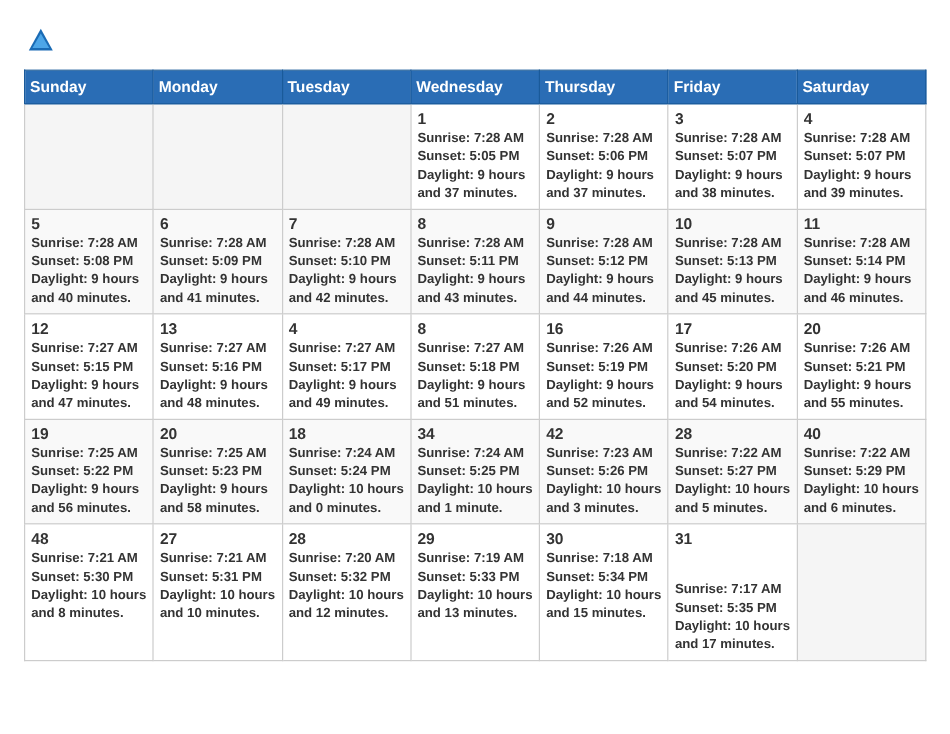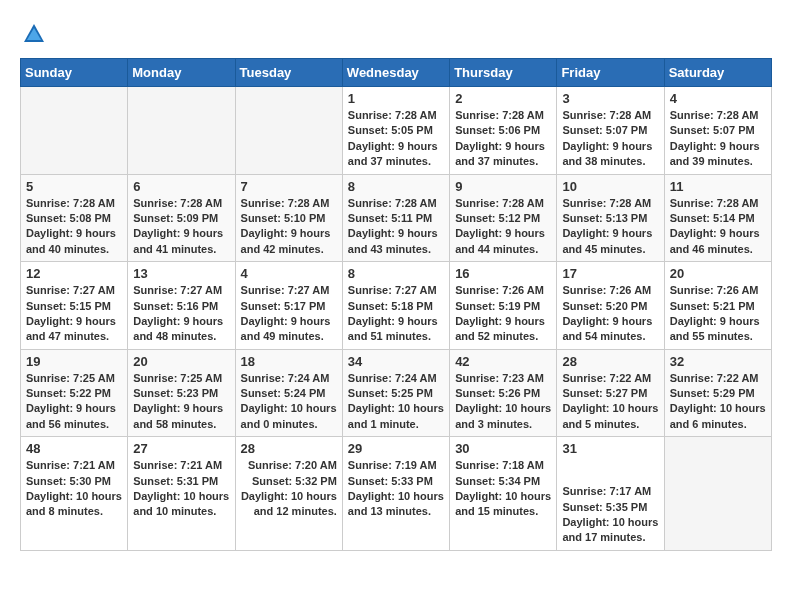--- a/index.html
+++ b/index.html
@@ -283,42 +283,42 @@
 Sunset: 5:26 PM
 Daylight: 10 hours and 3 minutes.</div>
           </td>
           <td>
             <div class="day-number">28</div>
             <div class="day-info" style="white-space: pre-line;">Sunrise: 7:22 AM
 Sunset: 5:27 PM
 Daylight: 10 hours and 5 minutes.</div>
           </td>
           <td>
-            <div class="day-number">32</div>
+            <div class="day-number">40</div>
             <div class="day-info" style="white-space: pre-line;">Sunrise: 7:22 AM
 Sunset: 5:29 PM
 Daylight: 10 hours and 6 minutes.</div>
           </td>
         </tr>
         <tr class="week-row">
           <td>
             <div class="day-number">48</div>
             <div class="day-info" style="white-space: pre-line;">Sunrise: 7:21 AM
 Sunset: 5:30 PM
 Daylight: 10 hours and 8 minutes.</div>
           </td>
           <td>
             <div class="day-number">27</div>
             <div class="day-info" style="white-space: pre-line;">Sunrise: 7:21 AM
 Sunset: 5:31 PM
 Daylight: 10 hours and 10 minutes.</div>
           </td>
           <td>
             <div class="day-number">28</div>
-            <div class="day-info" style="white-space: pre-line; text-align: right;">Sunrise: 7:20 AM
+            <div class="day-info" style="white-space: pre-line;">Sunrise: 7:20 AM
 Sunset: 5:32 PM
 Daylight: 10 hours and 12 minutes.</div>
           </td>
           <td>
             <div class="day-number">29</div>
             <div class="day-info" style="white-space: pre-line;">Sunrise: 7:19 AM
 Sunset: 5:33 PM
 Daylight: 10 hours and 13 minutes.</div>
           </td>
           <td>

